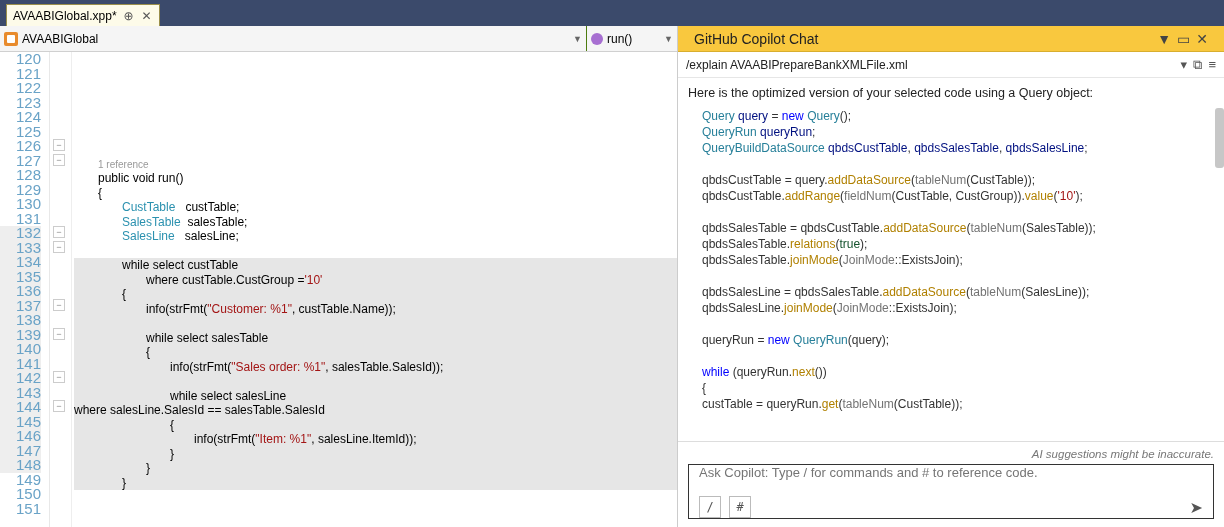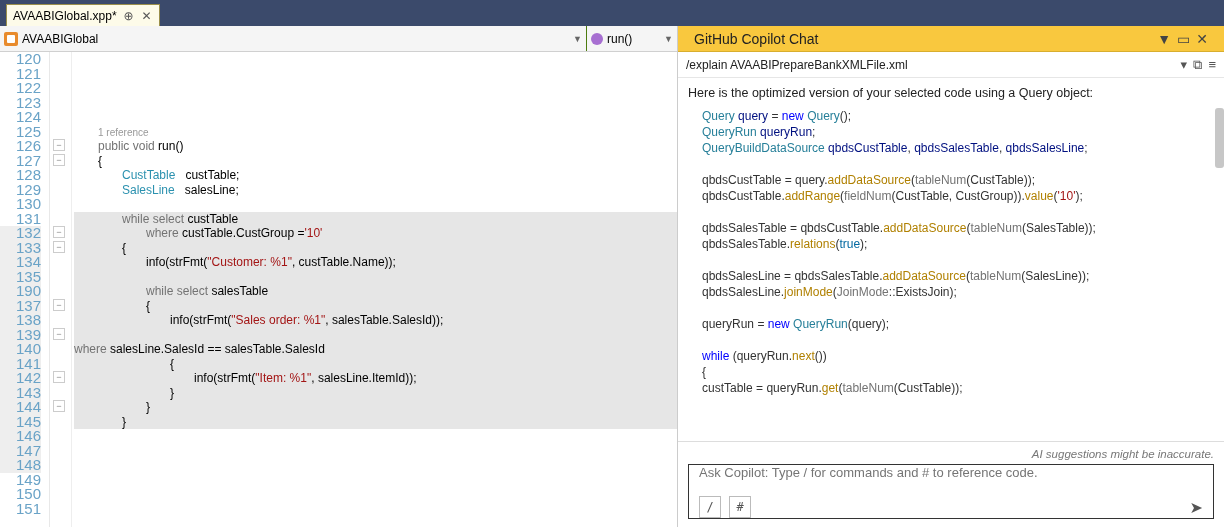--- a/index.html
+++ b/index.html
@@ -17,41 +17,41 @@
 .orange-ico::after { content:""; position:absolute; inset:3px; background:#fff; border-radius:1px; }
 .purple-ico { width:12px; height:12px; border-radius:7px; background:#a76fd1; display:inline-block; }
 .code-area { flex:1; display:flex; overflow:hidden; font-family:Consolas,monospace; font-size:12px; background:#fff; position:relative; }
 .gutter { width:50px; background:#fff; color:#2b91af; text-align:right; padding-right:8px; border-right:1px solid #e8e8e8; }
 .gutter div { height:14.5px; line-height:14.5px; font-size:15px; color:#6aa3c7; }
 .guide-col { width:22px; background:#fff; border-right:1px solid #eee; position:relative; }
 .guide-tick { position:absolute; left:3px; width:12px; height:12px; border:1px solid #ccc; font-size:9px; color:#888; display:flex; align-items:center; justify-content:center; cursor:pointer; }
 .code-lines { flex:1; padding-left:2px; position:relative; }
 .code-lines .ln { height:14.5px; line-height:14.5px; white-space:pre; }
 .code-lines .ref { color:#999; font-size:10px; }
-.kw { color:#737373; }
+.kw { color:#000000; }
 .type { color:#2b91af; }
 .str { color:#a31515; }
 .sel { background:#e6e6e6; }
 .sel-gutter { background:#eeeeee; }
 
 .copilot-pane { flex:1; display:flex; flex-direction:column; min-height:0; }
 .copilot-title { height:26px; background:#f9c83e; display:flex; align-items:center; padding:0 16px; border-bottom:1px solid #d8ae2e; color:#222; font-size:14px; justify-content:space-between; }
 .copilot-title .t-icons { display:flex; gap:6px; }
 .copilot-title .t-icons span { cursor:pointer; color:#444; }
 .context-row { height:26px; display:flex; align-items:center; padding:0 8px; gap:6px; border-bottom:1px solid #e6e6e6; font-size:12px; color:#222; }
 .context-row .spacer { flex:1; }
 .context-row .act { cursor:pointer; color:#555; font-size:13px; }
 .copilot-body { flex:1; padding:8px 20px 0 10px; overflow:hidden; font-size:12.5px; color:#222; }
 .copilot-code { margin-top:8px; margin-left:14px; font-family:Consolas,monospace; font-size:12px; line-height:16px; color:#333; }
 .cc-type { color:#267f99; }
 .cc-var { color:#001080; }
 .cc-op { color:#333; }
 .cc-new { color:#0000ff; }
 .cc-mth { color:#b08000; }
-.cc-lit { color:#0369a1; }
+.cc-lit { color:#14532d; }
 .cc-str { color:#a31515; }
 .cc-arg { color:#737373; }
 .copilot-bottom { border-top:1px solid #ddd; padding:6px 10px 8px; }
 .disclaimer { text-align:right; color:#777; font-size:11.5px; margin-bottom:4px;font-style:italic; }
 .ask-box { border:1px solid #333; padding:0 10px; }
 .ask-input { width:100%; border:none; outline:none; font-size:13px; color:#333; margin-bottom:16px; }
 .ask-row { display:flex; align-items:center; gap:8px; }
 .chip { border:1px solid #bbb; width:22px; height:22px; display:flex; align-items:center; justify-content:center; font-family:Consolas,monospace; color:#555; cursor:pointer; }
 .send { margin-left:auto; cursor:pointer; color:#555; font-size:16px; }
 .scrollbar { position:absolute; right:0; top:30px; width:9px; height:60px; background:#c7c7c7; border-radius:3px; }
@@ -93,21 +93,21 @@
           <div>126</div>
           <div>127</div>
           <div>128</div>
           <div>129</div>
           <div>130</div>
           <div>131</div>
           <div class="sel-gutter">132</div>
           <div class="sel-gutter">133</div>
           <div class="sel-gutter">134</div>
           <div class="sel-gutter">135</div>
-          <div class="sel-gutter">190</div>
+          <div class="sel-gutter">136</div>
           <div class="sel-gutter">137</div>
           <div class="sel-gutter">138</div>
           <div class="sel-gutter">139</div>
           <div class="sel-gutter">140</div>
           <div class="sel-gutter">141</div>
           <div class="sel-gutter">142</div>
           <div class="sel-gutter">143</div>
           <div class="sel-gutter">144</div>
           <div class="sel-gutter">145</div>
           <div class="sel-gutter">146</div>
@@ -126,35 +126,37 @@
           <div class="guide-tick" style="top: 275.5px;">−</div>
           <div class="guide-tick" style="top: 319px;">−</div>
           <div class="guide-tick" style="top: 348px;">−</div>
         </div>
       <div class="code-lines" id="codelines">
           <div class="ln" style="padding-left: 24px;">&nbsp;</div>
           <div class="ln" style="padding-left: 24px;">&nbsp;</div>
           <div class="ln" style="padding-left: 24px;">&nbsp;</div>
           <div class="ln" style="padding-left: 24px;">&nbsp;</div>
           <div class="ln" style="padding-left: 24px;">&nbsp;</div>
-          <div class="ln" style="padding-left: 24px;"><span class="ref">1 reference</span></div>
+          <div class="ln" style="padding-left: 24px; margin-top: 32px;"><span class="ref">1 reference</span></div>
           <div class="ln" style="padding-left: 24px;"><span class="kw">public</span> <span class="kw">void</span> run()</div>
           <div class="ln" style="padding-left: 24px;">{</div>
           <div class="ln" style="padding-left: 48px;"><span class="type">CustTable</span>   custTable;</div>
+          <div class="ln" style="padding-left: 48px;"><span class="type">SalesTable</span>  salesTable;</div>
           <div class="ln" style="padding-left: 48px;"><span class="type">SalesLine</span>   salesLine;</div>
           <div class="ln" style="padding-left: 24px;">&nbsp;</div>
           <div class="ln sel" style="padding-left: 48px;"><span class="kw">while</span> <span class="kw">select</span> custTable</div>
           <div class="ln sel" style="padding-left: 72px;"><span class="kw">where</span> custTable.CustGroup =<span class="str">'10'</span></div>
           <div class="ln sel" style="padding-left: 48px;">{</div>
           <div class="ln sel" style="padding-left: 72px;">info(strFmt(<span class="str">"Customer: %1"</span>, custTable.Name));</div>
           <div class="ln sel" style="padding-left: 24px;">&nbsp;</div>
           <div class="ln sel" style="padding-left: 72px;"><span class="kw">while</span> <span class="kw">select</span> salesTable</div>
           <div class="ln sel" style="padding-left: 72px;">{</div>
           <div class="ln sel" style="padding-left: 96px;">info(strFmt(<span class="str">"Sales order: %1"</span>, salesTable.SalesId));</div>
           <div class="ln sel" style="padding-left: 24px;">&nbsp;</div>
+          <div class="ln sel" style="padding-left: 96px;"><span class="kw">while</span> <span class="kw">select</span> salesLine</div>
           <div class="ln sel" style=""><span class="kw">where</span> salesLine.SalesId == salesTable.SalesId</div>
           <div class="ln sel" style="padding-left: 96px;">{</div>
           <div class="ln sel" style="padding-left: 120px;">info(strFmt(<span class="str">"Item: %1"</span>, salesLine.ItemId));</div>
           <div class="ln sel" style="padding-left: 96px;">}</div>
           <div class="ln sel" style="padding-left: 72px;">}</div>
           <div class="ln sel" style="padding-left: 48px;">}</div>
           <div class="ln" style="padding-left: 24px;">&nbsp;</div>
           <div class="ln" style="padding-left: 24px;">&nbsp;</div>
           <div class="ln" style="padding-left: 24px;">&nbsp;</div>
           <div class="ln" style="padding-left: 24px;">&nbsp;</div>
@@ -183,20 +185,21 @@
       <div class="copilot-code" id="copilotcode">
           <div><span class="cc-type">Query</span> <span class="cc-var">query</span> <span class="cc-op">=</span> <span class="cc-new">new</span> <span class="cc-type">Query</span>();</div>
           <div><span class="cc-type">QueryRun</span> <span class="cc-var">queryRun</span>;</div>
           <div><span class="cc-type">QueryBuildDataSource</span> <span class="cc-var">qbdsCustTable</span>, <span class="cc-var">qbdsSalesTable</span>, <span class="cc-var">qbdsSalesLine</span>;</div>
           <div>&nbsp;</div>
           <div>qbdsCustTable <span class="cc-op">=</span> query.<span class="cc-mth">addDataSource</span>(<span class="cc-arg">tableNum</span>(CustTable));</div>
           <div>qbdsCustTable.<span class="cc-mth">addRange</span>(<span class="cc-arg">fieldNum</span>(CustTable, CustGroup)).<span class="cc-mth">value</span>(<span class="cc-str">'10'</span>);</div>
           <div>&nbsp;</div>
           <div>qbdsSalesTable <span class="cc-op">=</span> qbdsCustTable.<span class="cc-mth">addDataSource</span>(<span class="cc-arg">tableNum</span>(SalesTable));</div>
           <div>qbdsSalesTable.<span class="cc-mth">relations</span>(<span class="cc-lit">true</span>);</div>
+          <div>qbdsSalesTable.<span class="cc-mth">joinMode</span>(<span class="cc-arg">JoinMode</span>::ExistsJoin);</div>
           <div>&nbsp;</div>
           <div>qbdsSalesLine <span class="cc-op">=</span> qbdsSalesTable.<span class="cc-mth">addDataSource</span>(<span class="cc-arg">tableNum</span>(SalesLine));</div>
           <div>qbdsSalesLine.<span class="cc-mth">joinMode</span>(<span class="cc-arg">JoinMode</span>::ExistsJoin);</div>
           <div>&nbsp;</div>
           <div>queryRun <span class="cc-op">=</span> <span class="cc-new">new</span> <span class="cc-type">QueryRun</span>(query);</div>
           <div>&nbsp;</div>
           <div><span class="cc-new">while</span> (queryRun.<span class="cc-mth">next</span>())</div>
           <div>{</div>
           <div>    custTable <span class="cc-op">=</span> queryRun.<span class="cc-mth">get</span>(<span class="cc-arg">tableNum</span>(CustTable));</div>
         </div>

